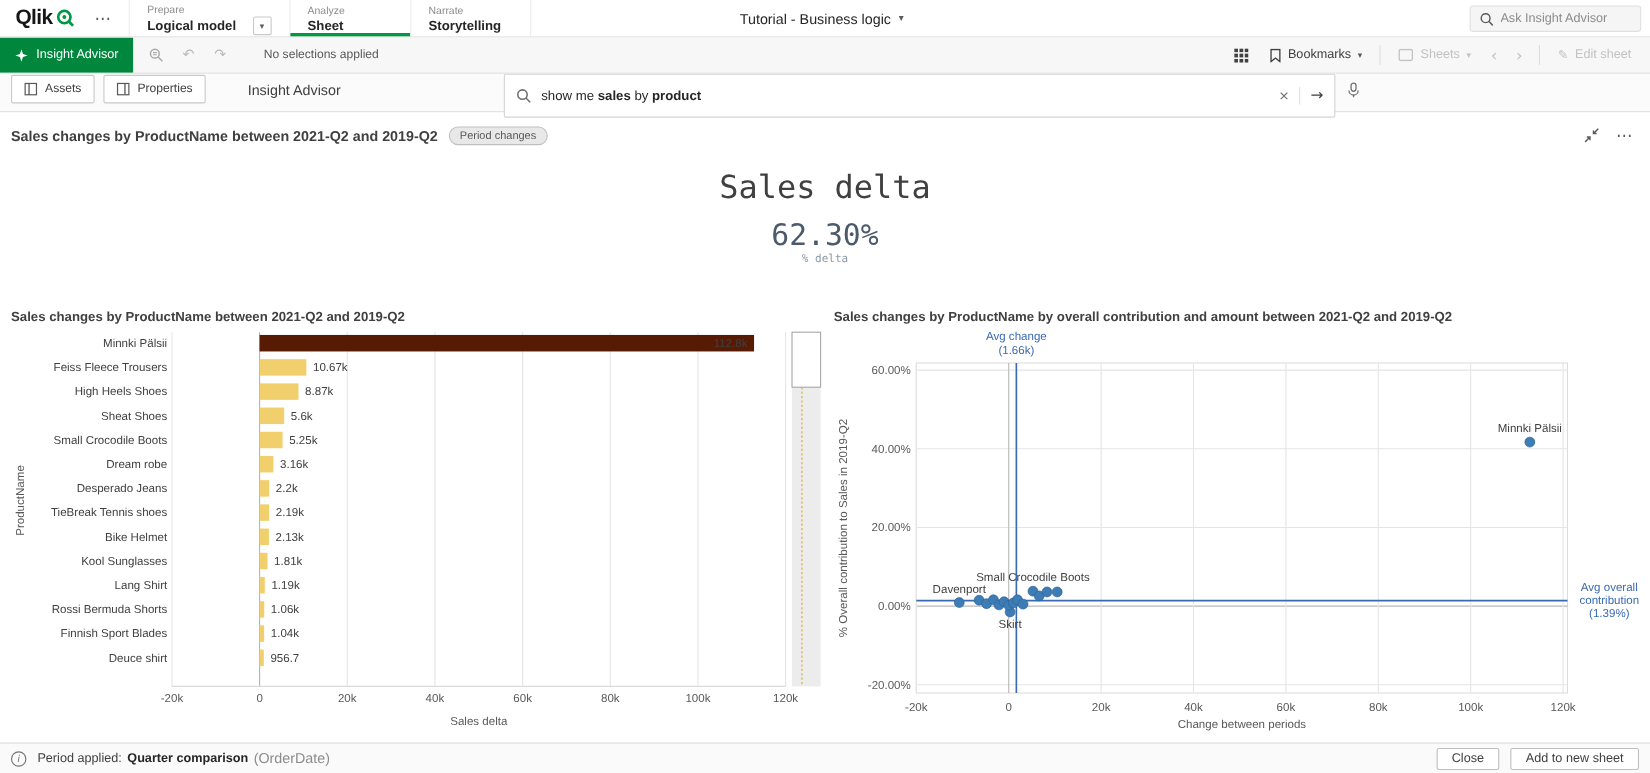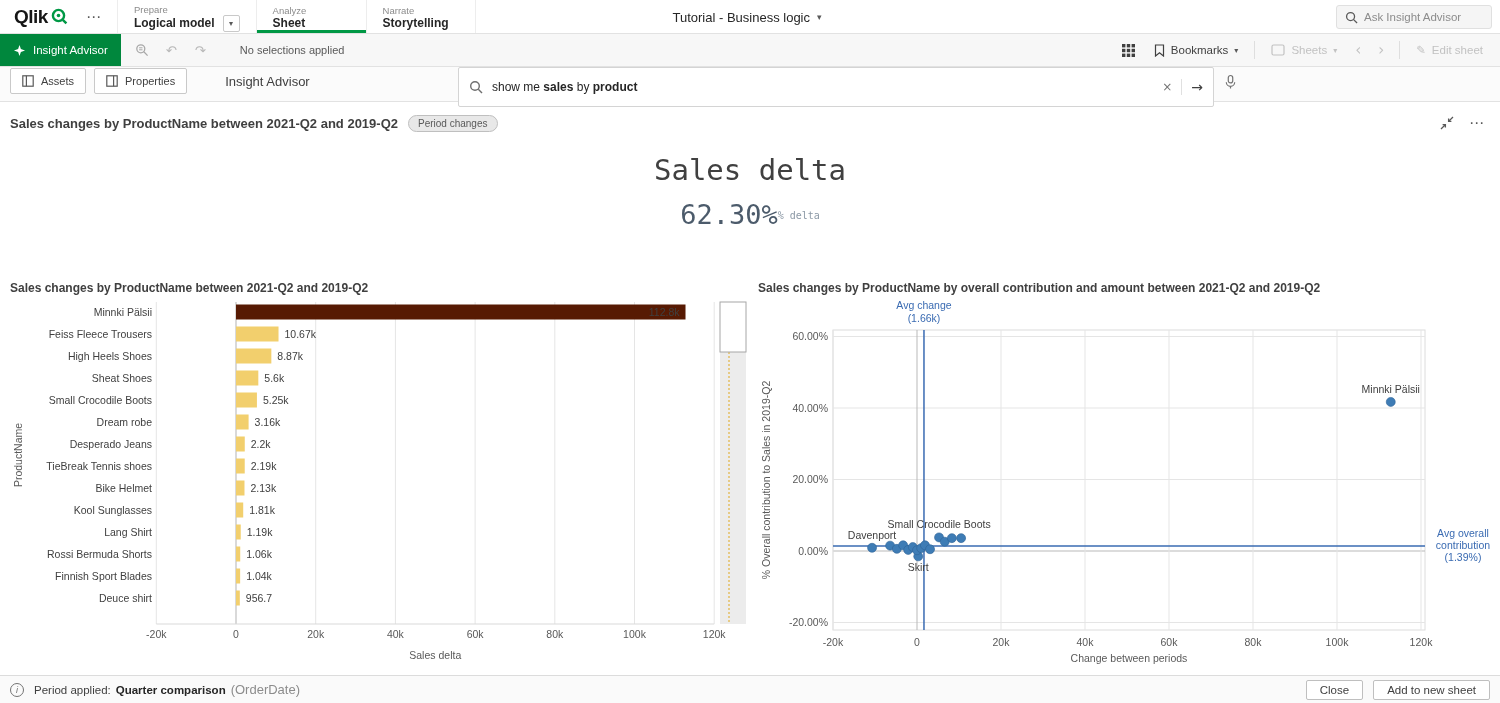--- a/index.html
+++ b/index.html
@@ -13,21 +13,21 @@
 .topbar{position:absolute;top:0;left:0;right:0;height:34px;background:#fff;border-bottom:1px solid #e2e2e2;display:flex;align-items:stretch;z-index:5;}
 .logo{display:flex;align-items:center;gap:3px;padding:0 8px 0 14px;}
 .logo-text{font-size:19px;font-weight:bold;color:#161616;letter-spacing:-0.5px;}
 .icon-btn{color:#595959;font-size:15px;}
 .more{padding:0 10px;}
 .tabs{display:flex;align-items:stretch;margin-left:6px;}
 .tab{display:flex;flex-direction:column;justify-content:center;padding:2px 16px 0;border-left:1px solid #ededed;min-width:110px;position:relative;}
 .tab.last{border-right:1px solid #ededed;}
 .tab.active::after{content:"";position:absolute;left:0;right:0;bottom:0;height:3px;background:#009845;}
 .tab-sec{font-size:9.5px;color:#8c8c8c;line-height:11px;}
-.tab-row{display:flex;align-items:center;gap:8px;}
+.tab-row{display:flex;align-items:center;gap:15px;}
 .tab-label{font-size:12px;font-weight:bold;color:#262626;line-height:15px;}
 .dd-box{width:17px;height:17px;border:1px solid #c9c9c9;border-radius:2px;display:flex;align-items:center;justify-content:center;font-size:8px;color:#595959;background:#fff;}
 .app-title{position:absolute;left:50%;top:0;height:34px;transform:translateX(-52%);display:flex;align-items:center;gap:7px;font-size:13px;color:#262626;}
 .app-title .chev{font-size:9px;color:#595959;}
 .global-search{position:absolute;right:8px;top:5px;width:156px;height:24px;background:#f5f5f5;border:1px solid #e0e0e0;border-radius:3px;display:flex;align-items:center;gap:6px;padding:0 8px;}
 .global-search input{border:none;background:transparent;outline:none;font-size:11.5px;color:#595959;width:112px;font-family:Liberation Sans, sans-serif;}
 .global-search input::placeholder{color:#8c8c8c;}
 
 
 .selbar{position:absolute;top:34px;left:0;right:0;height:33px;background:#f7f7f7;border-bottom:1px solid #e2e2e2;display:flex;align-items:stretch;z-index:4;}
@@ -59,21 +59,21 @@
 .result-head{position:absolute;top:108px;left:0;right:0;height:30px;display:flex;align-items:center;padding:0 10px;gap:10px;}
 .result-title{font-size:13px;font-weight:bold;color:#404040;}
 .badge{font-size:10px;color:#595959;background:#e8e8e8;border:1px solid #bfbfbf;border-radius:9px;padding:2px 9px;}
 .head-right{margin-left:auto;display:flex;align-items:center;gap:15px;padding-right:6px;}
 
 
 .kpi{position:absolute;top:152px;left:0;width:100%;text-align:center;font-family:"DejaVu Sans Mono",monospace;color:#4c5b6b;}
 .kpi-title{font-size:29px;color:#404040;line-height:36px;}
 .kpi-row{display:flex;justify-content:center;align-items:flex-start;margin-top:2px;}
 .kpi-value{font-size:54px;line-height:1;}
-.kpi-delta-block{display:flex;flex-direction:row;align-items:center;margin-top:11px;}
+.kpi-delta-block{display:flex;flex-direction:column;align-items:center;margin-top:11px;}
 .kpi-delta{font-size:27px;line-height:1;}
 .kpi-delta-label{font-size:10px;color:#8c99a6;margin-top:2px;}
 
 
 .chart{position:absolute;top:278px;}
 #barChart{left:8px;}
 #scatterChart{left:756px;}
 svg text{font-family:"Liberation Sans",sans-serif;}
 .ctitle{font-size:12px;font-weight:bold;fill:#404040;}
 .tick{font-size:10.5px;fill:#595959;}

